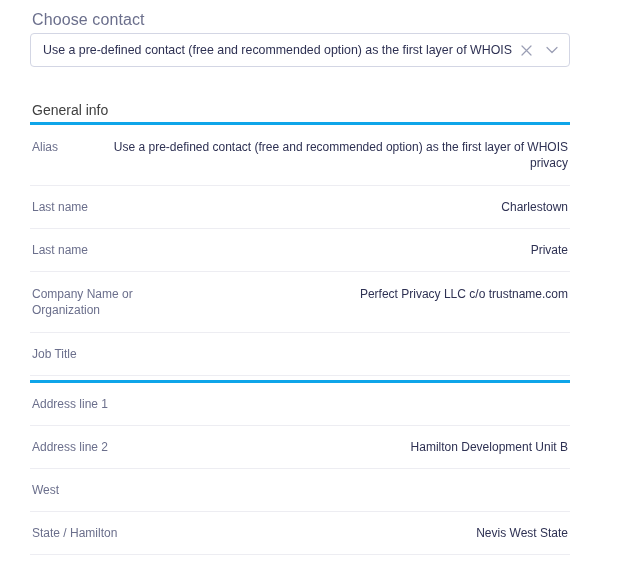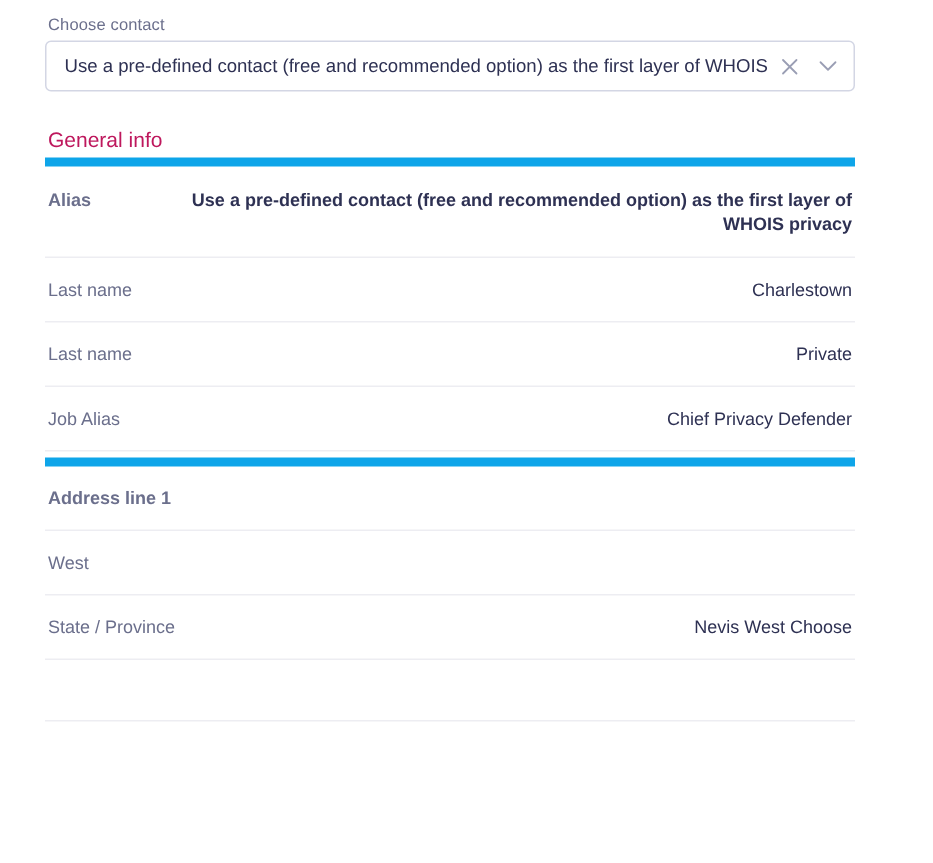--- a/index.html
+++ b/index.html
@@ -17,21 +17,21 @@
   .page {
     position: relative;
     width: 622px;
     height: 575px;
     box-sizing: border-box;
     padding: 0 52px 0 30px;
   }
 
   
   .field-label {
-    font-size: 11px;
+    font-size: 16px;
     color: #6b6f8c;
     letter-spacing: 0.1px;
     margin: 11px 0 4px 2px;
   }
   .combobox {
     position: relative;
     display: flex;
     align-items: center;
     height: 34px;
     border: 1px solid #d3d6e4;
@@ -57,36 +57,36 @@
     display: flex;
     align-items: center;
     justify-content: center;
     color: #9a9eb4;
   }
   .combobox-clear svg, .combobox-arrow svg { display:block; }
 
   
   .section-title {
     font-size: 14px;
-    color: #be185d;
-    margin: 24px 0 2px 2px;
+    color: #404040;
+    margin: 35px 0 2px 2px;
     font-weight: 400;
   }
 
   
   .rows { margin-top: 4px; }
   .row {
     display: flex;
     align-items: flex-start;
     justify-content: space-between;
     border-bottom: 1px solid #ededf2;
     padding: 13px 2px 13px 2px;
     min-height: 14px;
   }
-  .row:first-child { border-top: 6px solid #0ea5e9; font-weight: bold; }
+  .row:first-child { border-top: 3px solid #0ea5e9; }
   .row-label {
     font-size: 12px;
     color: #6b6f8c;
     line-height: 16px;
     flex: 0 0 auto;
     max-width: 160px;
   }
   .row-value {
     font-size: 12px;
     color: #2e3153;
@@ -125,36 +125,43 @@
       <div class="row-value">Use a pre-defined contact (free and recommended option) as the first layer of WHOIS privacy</div>
     </div>
     <div class="row">
       <div class="row-label">Last name</div>
       <div class="row-value">Charlestown</div>
     </div>
     <div class="row">
       <div class="row-label">Last name</div>
       <div class="row-value">Private</div>
     </div>
+    <div class="row tall">
+      <div class="row-label">Company Name or Organization</div>
+      <div class="row-value">Perfect Privacy LLC c/o trustname.com</div>
+    </div>
     <div class="row">
-      <div class="row-label">Job Alias</div>
-      <div class="row-value">Chief Privacy Defender</div>
+      <div class="row-label">Job Title</div>
     </div>
   </div>
 
   <div class="rows">
     <div class="row">
       <div class="row-label">Address line 1</div>
     </div>
     <div class="row">
+      <div class="row-label">Address line 2</div>
+      <div class="row-value">Hamilton Development Unit B</div>
+    </div>
+    <div class="row">
       <div class="row-label">West</div>
     </div>
     <div class="row">
-      <div class="row-label">State / Province</div>
-      <div class="row-value">Nevis West Choose</div>
+      <div class="row-label">State / Hamilton</div>
+      <div class="row-value">Nevis West State</div>
     </div>
     <div class="row">
       
       
     </div>
 
   </div>
 
 </div>
 

